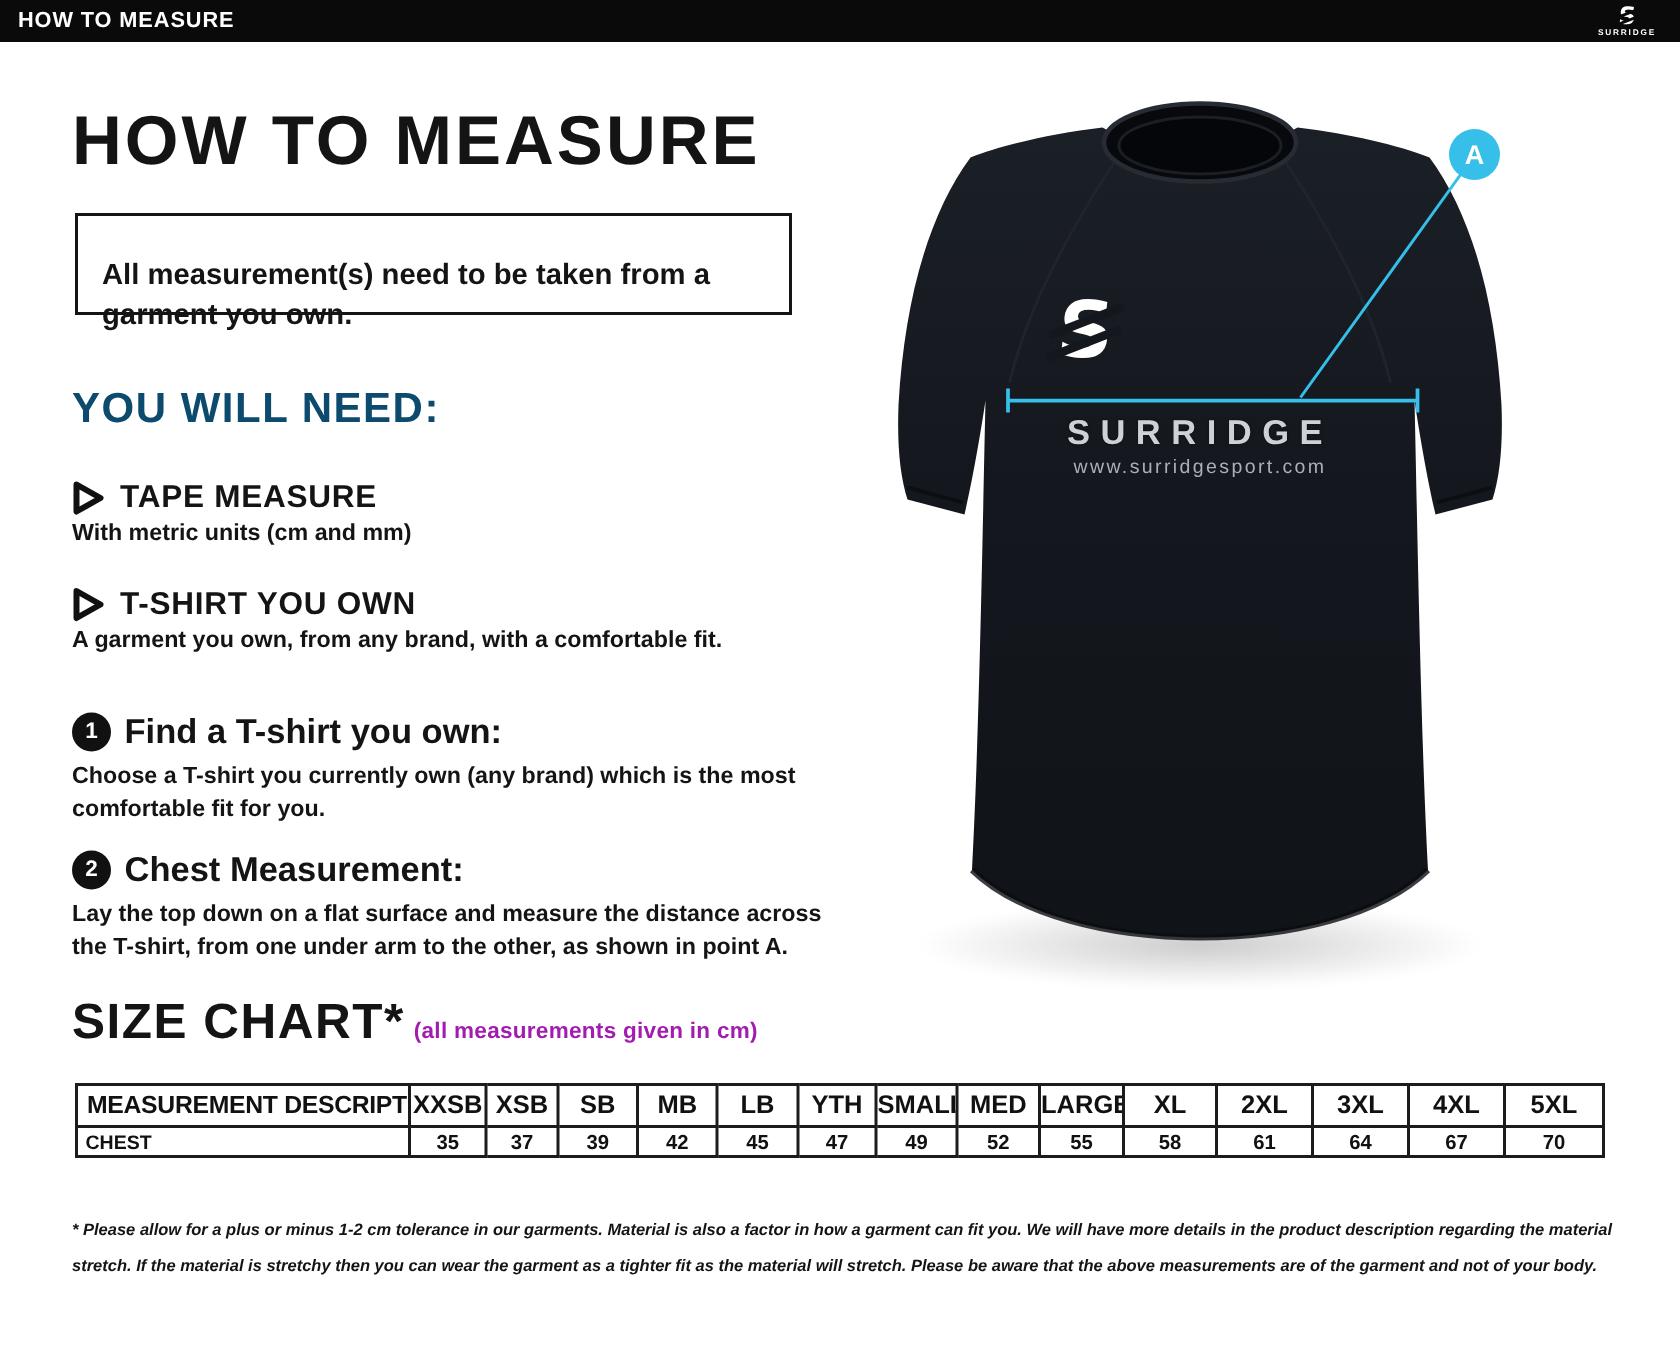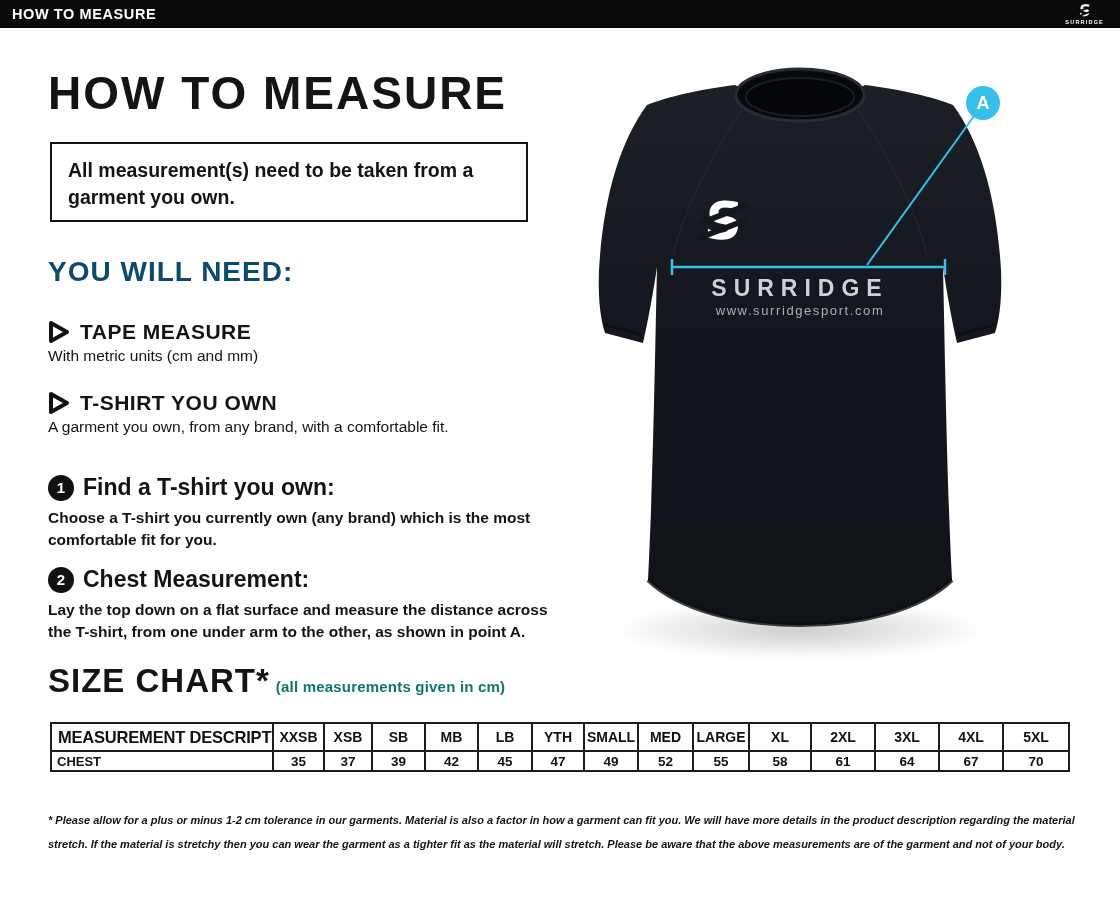--- a/index.html
+++ b/index.html
@@ -17,48 +17,48 @@
   .s-mark { position:relative; display:inline-block; font-weight:900; color:#fff; line-height:1;
             transform:skewX(-6deg); font-family:"DejaVu Sans", sans-serif; }
   .s-mark .slit { position:absolute; left:-18%; width:136%; height:12%; transform:rotate(-22deg); }
   .s-mark.on-bar .slit { background:#0a0a0a; }
   .s-mark.on-shirt .slit { background:#14181e; }
   .slit-1 { top:30%; } .slit-2 { top:60%; }
 
   
   .h1 { position:absolute; left:48px; top:66px; font-size:46px; font-weight:800; letter-spacing:2px; color:#141414; }
 
-  .notice-box { position:absolute; left:50px; top:142px; width:478px; height:80px; border:2px solid #141414;
-                padding:13px 16px; }
+  .notice-box { position:absolute; left:50px; top:142px; width:478px; height:68px; border:2px solid #141414;
+                padding:26px 16px; }
   .notice-box p { font-size:19.5px; font-weight:700; line-height:27px; color:#141414; }
 
   .ywn-title { position:absolute; left:48px; top:256px; font-size:28px; font-weight:800; letter-spacing:1px; color:#0c4a6e; }
 
   .need-item { position:absolute; left:48px;text-align:right; }
   .need-item-1 { top:320px; } .need-item-2 { top:391px; }
   .need-head { display:flex; align-items:center; gap:10px; }
   .need-label { font-size:21px; font-weight:800; letter-spacing:.5px; color:#141414; }
-  .need-desc { font-size:15.5px; font-weight:400; color:#141414; margin-top:3px; }
+  .need-desc { font-size:15.5px; font-weight:700; color:#141414; margin-top:3px; }
 
   .step { position:absolute; left:48px; width:540px; }
   .step-1 { top:474px; } .step-2 { top:566px; }
   .step-head { display:flex; align-items:center; gap:9px; }
   .step-badge { width:26px; height:26px; border-radius:50%; background:#111; color:#fff;
                 display:flex; align-items:center; justify-content:center; font-size:15px; font-weight:800; flex:0 0 26px; }
   .step-title { font-size:23px; font-weight:800; color:#141414; }
   .step-desc { font-size:15.5px; font-weight:700; line-height:22px; color:#141414; margin-top:6px; width:525px; }
 
   .sc-head { position:absolute; left:48px; top:662px; }
   .sc-title { font-size:33px; font-weight:800; letter-spacing:1px; color:#141414; }
-  .sc-sub { font-size:15px; font-weight:700; letter-spacing:.2px; margin-left:6px; color:#0f766e; }
+  .sc-sub { font-size:15px; font-weight:700; letter-spacing:.2px; margin-left:6px; color:#a21caf; }
 
   
   .sizes { position:absolute; left:50px; top:722px; width:1018px; border-collapse:collapse; table-layout:fixed; }
   .sizes th, .sizes td { border:2px solid #1c1c1c; color:#111; font-weight:700; text-align:center; overflow:hidden; white-space:nowrap; }
-  .sizes thead th { height:28px; font-size:14px; }
+  .sizes thead th { height:28px; font-size:17px; }
   .sizes th.desc-col { font-size:16.5px; text-align:left; padding-left:6px; letter-spacing:-.2px; }
   .sizes tbody td { height:20px; font-size:13.5px; }
   .sizes td.row-label { text-align:left; padding-left:5px; }
   .sizes tr.metric-row td { font-size:12px; }
   .sizes tr.metric-row td.row-label { font-size:11.5px; letter-spacing:-.3px; }
   .sizes tr.chest-row td.row-label { font-size:13px; }
 
   .footnote { position:absolute; left:48px; top:808px; width:1050px; font-size:11px; font-weight:700;
               font-style:italic; line-height:24px; color:#141414; }
 

